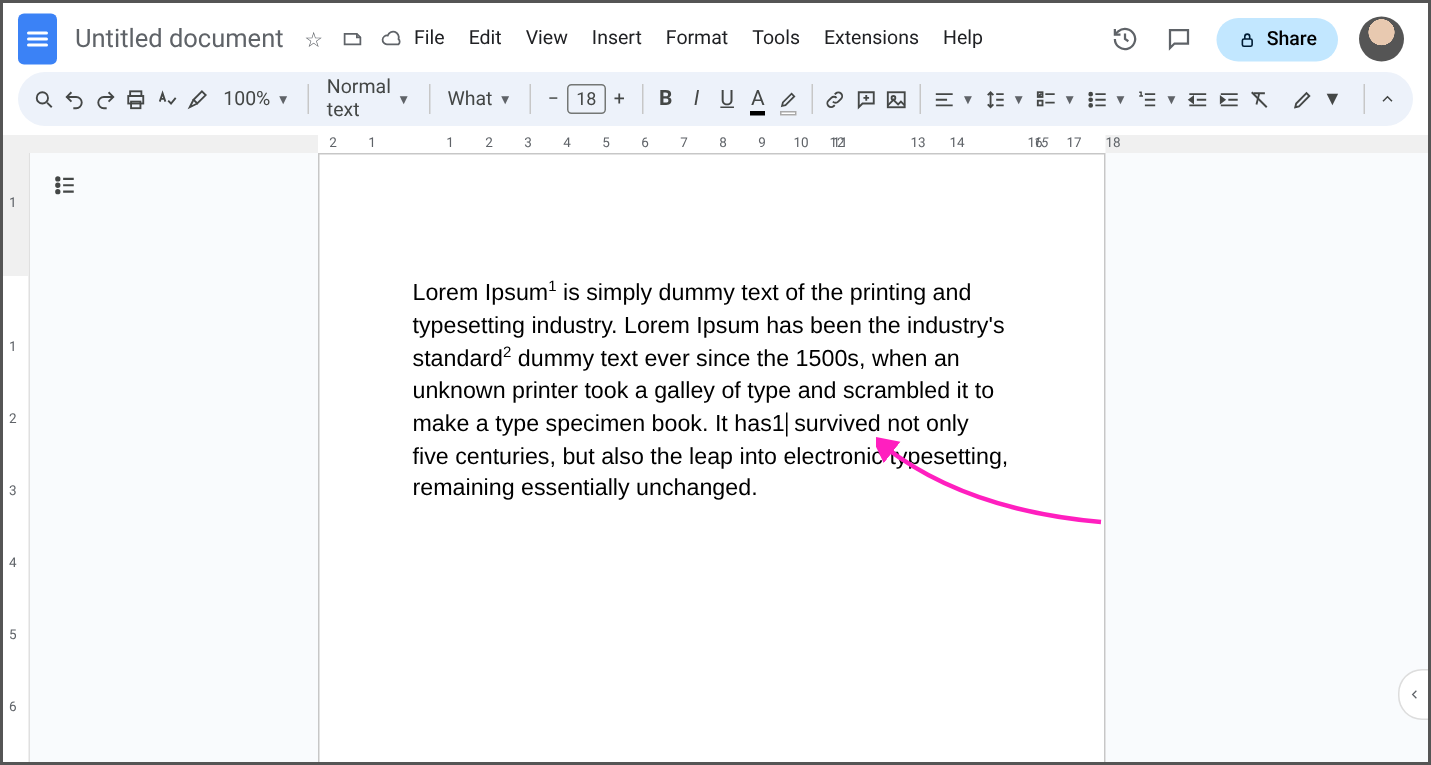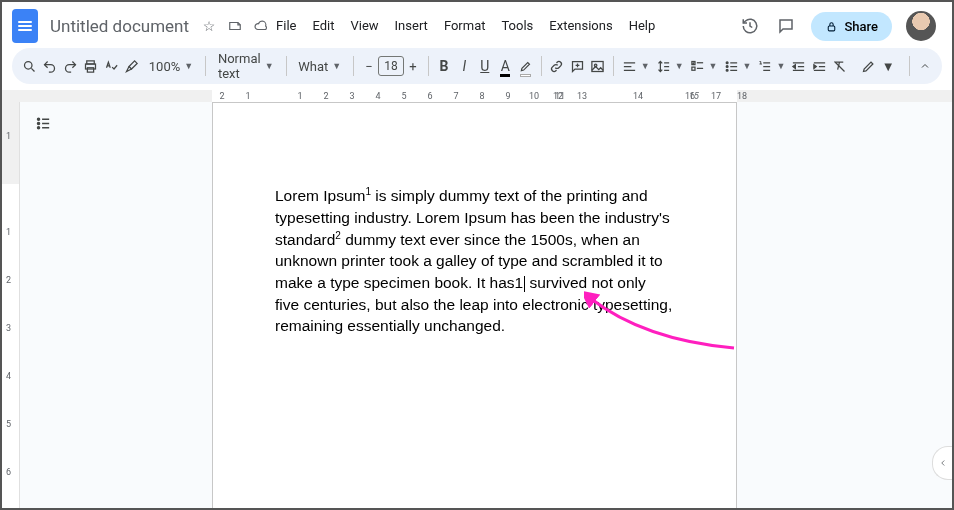--- a/index.html
+++ b/index.html
@@ -389,21 +389,21 @@
     <div class="num" style="left: 350px;">3</div>
     <div class="num" style="left: 376px;">4</div>
     <div class="num" style="left: 402px;">5</div>
     <div class="num" style="left: 428px;">6</div>
     <div class="num" style="left: 454px;">7</div>
     <div class="num" style="left: 480px;">8</div>
     <div class="num" style="left: 506px;">9</div>
     <div class="num" style="left: 532px;">10</div>
     <div class="num" style="left: 558px;">11</div>
     <div class="num" style="left: 556px;">12</div>
-    <div class="num" style="left: 580px;">13</div>
+    <div class="num" style="left: 610px;">13</div>
     <div class="num" style="left: 636px;">14</div>
     <div class="num" style="left: 692px; font-style: italic;">15</div>
     <div class="num" style="left: 688px;">16</div>
     <div class="num" style="left: 714px;">17</div>
     <div class="num" style="left: 740px;">18</div>
   </div>
 
 <div class="workspace">
   <div class="ruler-v">
     <div class="grey" style="top:0;height:82px"></div>

